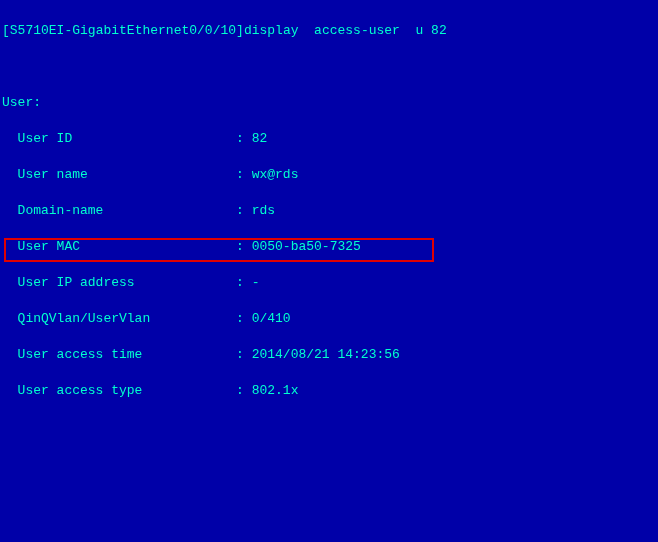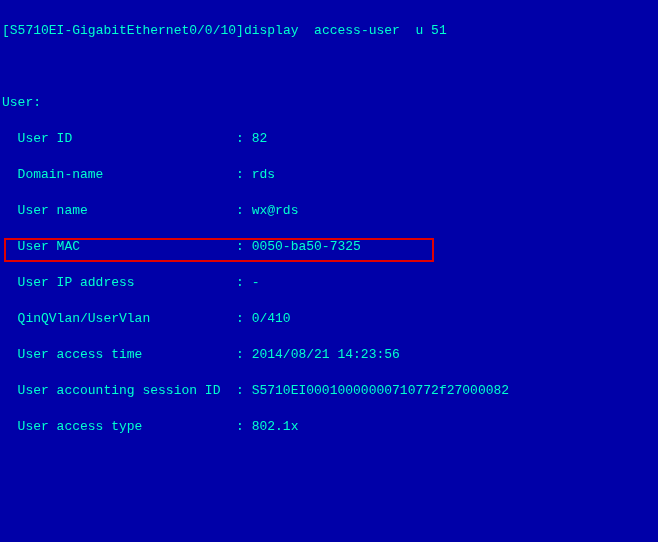--- a/index.html
+++ b/index.html
@@ -24,31 +24,30 @@
     position: absolute;
     border: 2px solid #E00000;
     pointer-events: none;
   }
   .line { display: block; }
 </style>
 </head>
 <body>
 
 <div class="terminal">
-<span class="line"><span>[</span><span>S5710EI</span><span>-GigabitEthernet0/0/10</span><span>]</span><span>display  access-user  u 51</span></span>
+<span class="line"><span>[</span><span>S5710EI</span><span>-GigabitEthernet0/0/10</span><span>]</span><span>display  access-user  u 82</span></span>
 <span class="line"> </span>
 <span class="line">User:</span>
 <span class="line"><span>  User ID                     </span><span>: 82</span></span>
+<span class="line"><span>  User name                   </span><span>: wx@rds</span></span>
 <span class="line"><span>  Domain-name                 </span><span>: rds</span></span>
-<span class="line"><span>  User name                   </span><span>: wx@rds</span></span>
 <span class="line"><span>  User MAC                    </span><span>: 0050-ba50-7325</span></span>
 <span class="line"><span>  User IP address             </span><span>: -</span></span>
 <span class="line"><span>  QinQVlan/UserVlan           </span><span>: 0/410</span></span>
 <span class="line"><span>  User access time            </span><span>: 2014/08/21 14:23:56</span></span>
-<span class="line"><span>  User accounting session ID  </span><span>: S5710EI00010000000710772f27000082</span></span>
 <span class="line"><span>  User access type            </span><span>: 802.1x</span></span>
 <span class="line"> </span>
 
 
 
 
 
 
 
 

